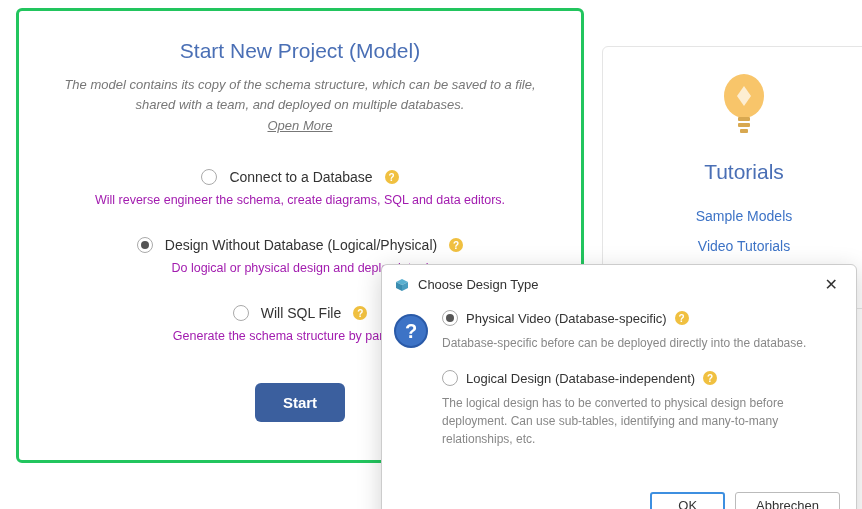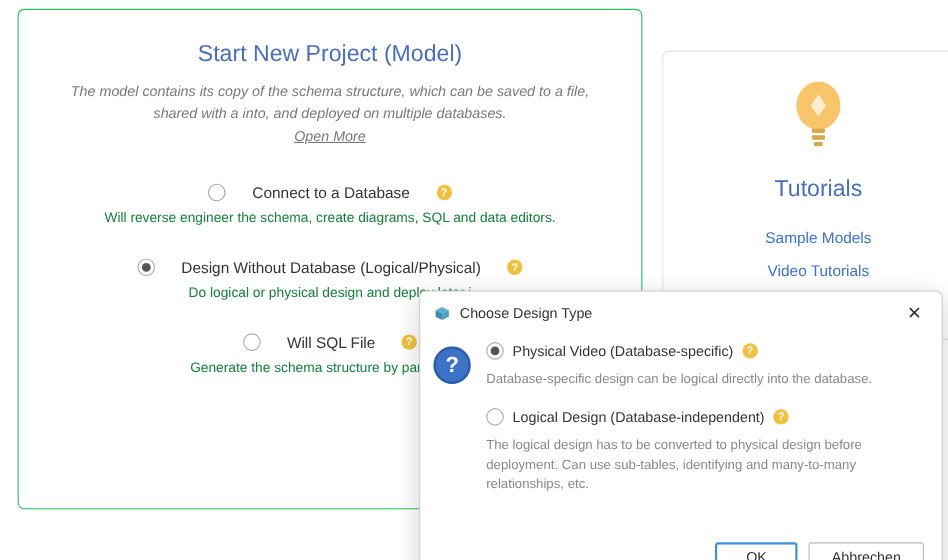--- a/index.html
+++ b/index.html
@@ -12,21 +12,21 @@
     height: 509px;
     position: relative;
     overflow: hidden;
   }
   .main-card {
     position: absolute;
     left: 16px;
     top: 8px;
     width: 568px;
     height: 455px;
-    border: 1px solid #22c55e;
+    border: 3px solid #22c55e;
     border-radius: 6px;
     padding: 28px 40px 20px 40px;
     text-align: center;
   }
   .main-title {
     color: #4a6fb5;
     font-size: 21px;
     font-weight: 400;
     margin-bottom: 12px;
   }
@@ -43,21 +43,21 @@
     font-size: 13px;
     text-decoration: underline;
     cursor: pointer;
     display: inline-block;
     margin-bottom: 36px;
   }
   .option-row {
     display: flex;
     align-items: center;
     justify-content: center;
-    gap: 24px;
+    gap: 12px;
     margin-bottom: 8px;
     text-align: right;
   }
   .radio {
     width: 16px;
     height: 16px;
     border: 1px solid #aaa;
     border-radius: 50%;
     background: #fff;
     display: inline-flex;
@@ -83,21 +83,21 @@
     background: #f0c040;
     color: #fff;
     font-size: 10px;
     font-weight: bold;
     display: inline-flex;
     align-items: center;
     justify-content: center;
     cursor: pointer;
   }
   .option-desc {
-    color: #15803d;
+    color: #a21caf;
     font-size: 12.5px;
     margin-bottom: 30px;
   }
   .start-btn {
     background: #3b5f9e;
     color: #fff;
     border: none;
     border-radius: 6px;
     padding: 11px 28px;
     font-size: 15px;
@@ -224,21 +224,21 @@
   .dlg-btn.secondary {
     border: 1px solid #bbb;
     color: #333;
   }
 </style>
 </head>
 <body>
 
 <div class="main-card">
   <div class="main-title">Start New Project (Model)</div>
-  <div class="main-desc">The model contains its copy of the schema structure, which can be saved to a file, shared with a into, and deployed on multiple databases.</div>
+  <div class="main-desc">The model contains its copy of the schema structure, which can be saved to a file, shared with a team, and deployed on multiple databases.</div>
   <a class="read-more">Open More</a>
 
   
   <div class="option-row">
     <span class="radio"></span>
     <span class="option-label">Connect to a Database</span>
     <span class="help-icon">?</span>
   </div>
   <div class="option-desc">Will reverse engineer the schema, create diagrams, SQL and data editors.</div>
 
@@ -251,20 +251,21 @@
   <div class="option-desc">Do logical or physical design and deploy later i</div>
 
   
   <div class="option-row">
     <span class="radio"></span>
     <span class="option-label">Will SQL File</span>
     <span class="help-icon">?</span>
   </div>
   <div class="option-desc">Generate the schema structure by parsing the</div>
 
+  <button class="start-btn">Start</button>
 </div>
 
 <div class="side-panel">
   <span class="bulb-icon">
     <svg width="54" height="70" viewBox="0 0 54 70">
       <ellipse cx="27" cy="25" rx="20" ry="22" fill="#f8c56a"></ellipse>
       <path d="M20 25 L27 15 L34 25 L27 35 Z" fill="#fff" opacity="0.7"></path>
       <rect x="21" y="46" width="12" height="4" rx="1" fill="#d8a850"></rect>
       <rect x="21" y="52" width="12" height="4" rx="1" fill="#d8a850"></rect>
       <rect x="23" y="58" width="8" height="4" rx="1" fill="#d8a850"></rect>
@@ -290,21 +291,21 @@
     <span class="close-x">✕</span>
   </div>
   <div class="dialog-body">
     <div class="q-circle">?</div>
     <div class="dialog-options">
       <div class="dopt-row">
         <span class="radio selected"></span>
         <span class="dopt-label">Physical Video (Database-specific)</span>
         <span class="help-icon">?</span>
       </div>
-      <div class="dopt-desc">Database-specific design can be logical directly into the database.</div>
+      <div class="dopt-desc">Database-specific before can be deployed directly into the database.</div>
       <div class="dopt-row">
         <span class="radio"></span>
         <span class="dopt-label">Logical Design (Database-independent)</span>
         <span class="help-icon">?</span>
       </div>
       <div class="dopt-desc">The logical design has to be converted to physical design before deployment. Can use sub-tables, identifying and many-to-many relationships, etc.</div>
     </div>
   </div>
   <div class="dialog-footer">
     <button class="dlg-btn primary">OK</button>

